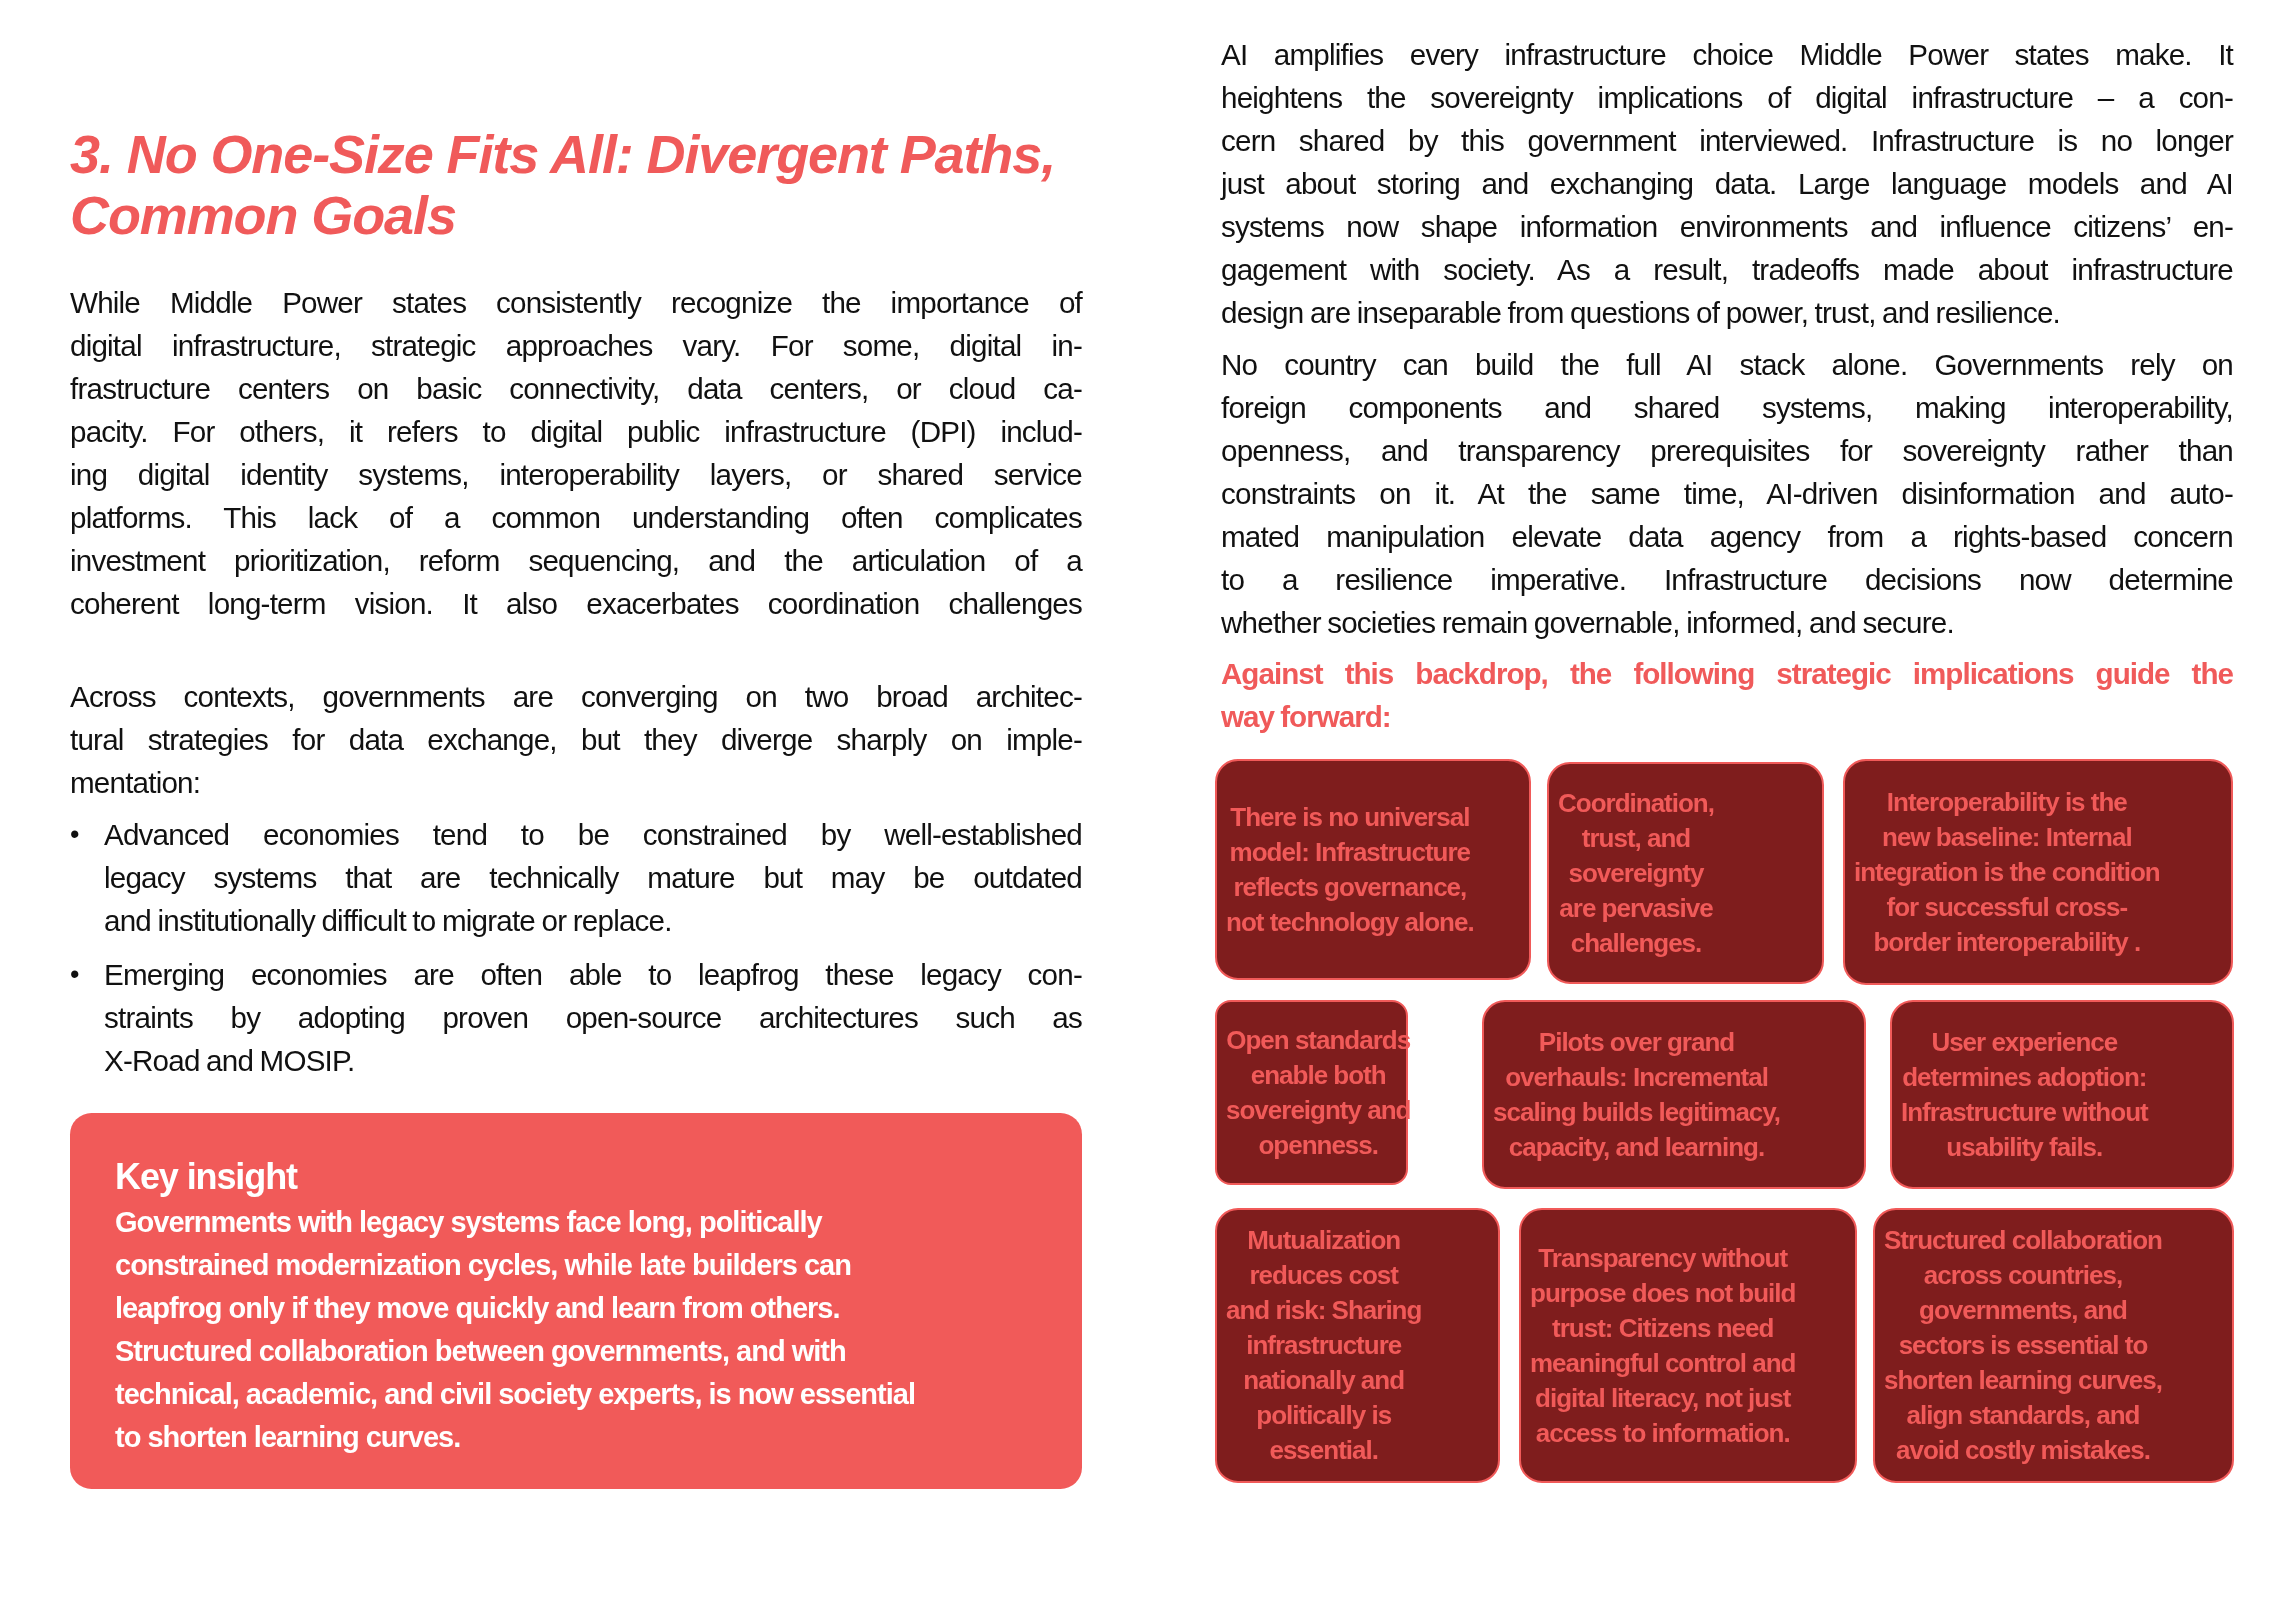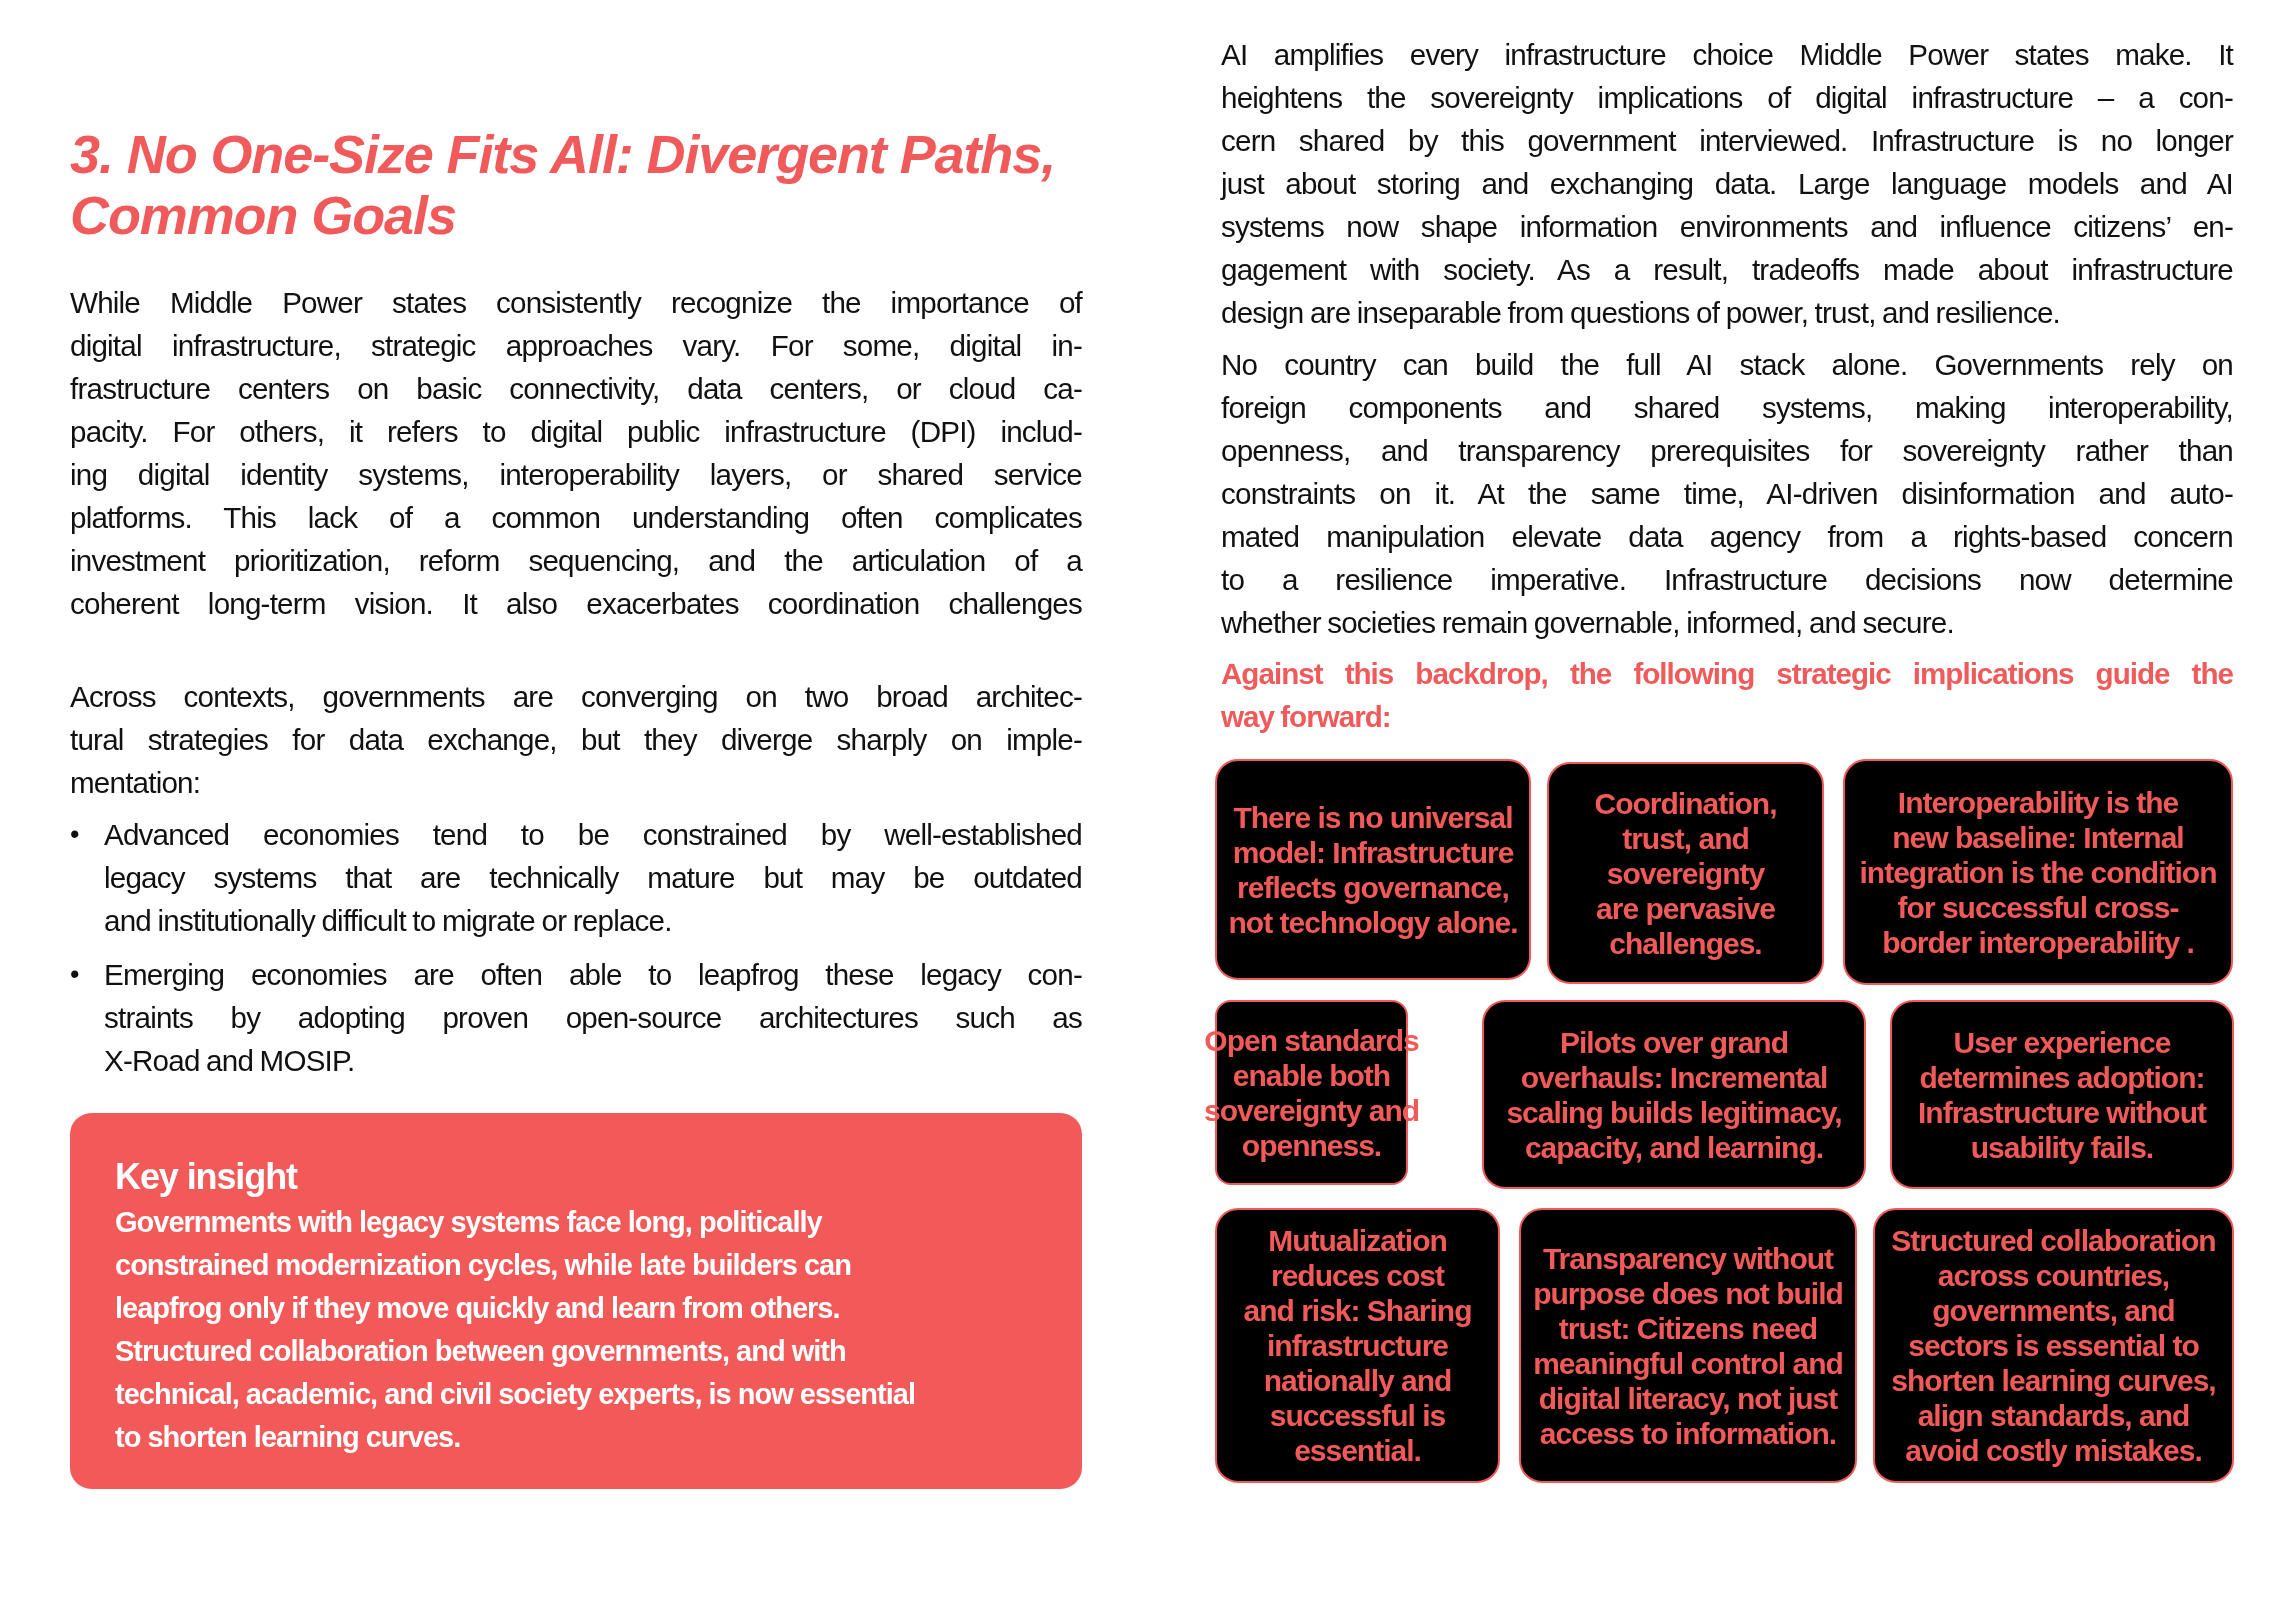--- a/index.html
+++ b/index.html
@@ -21,22 +21,22 @@
   .bullet .para { left:34px; width:978px; top:0; }
   .red-bold { color:#F05A5A; font-weight:bold; font-size:29.6px; letter-spacing:-1px; }
   .insight { left:70px; top:1113px; width:1012px; height:376px; background:#F15A59;
              border-radius:21.5px; }
   .insight .title { position:absolute; left:45px; top:41px; color:#ffffff; font-weight:bold;
                     font-size:36px; letter-spacing:-1.1px; line-height:45px; }
   .insight .body { position:absolute; left:45px; top:88px; width:949px; color:#ffffff; font-weight:bold;
                    font-size:29px; letter-spacing:-1px; }
   .insight .body .ln { display:block; height:43px; line-height:43px; white-space:nowrap; }
   .card { position:absolute; border:2.7px solid #F15A59; border-radius:23px; box-sizing:border-box;
-          display:flex; align-items:center; justify-content:center; text-align:center;
-          color:#F15A59; font-weight:bold; font-size:30px; letter-spacing:-1px; background:#000000; }
+          display:flex; align-items:center; justify-content:flex-start; text-align:center;
+          color:#F15A59; font-weight:bold; font-size:26px; letter-spacing:-1px; background:#7f1d1d; }
   .card .ct { display:block; line-height:35px; padding:0 9px; }
   .card .ct span { display:block; white-space:nowrap; }
 </style>
 </head>
 <body>
 
 <div class="abs heading">
   <span class="hl" style="display: block;">3. No One-Size Fits All: Divergent Paths,</span>
   <span class="hl" style="display: block;">Common Goals</span>
 </div>
@@ -166,21 +166,21 @@
     </div>
   </div>
 
   <div class="card" style="left:1215px; top:1208px; width:285px; height:275px;">
     <div class="ct">
       <span style="display: block;">Mutualization</span>
       <span style="display: block;">reduces cost</span>
       <span style="display: block;">and risk: Sharing</span>
       <span style="display: block;">infrastructure</span>
       <span style="display: block;">nationally and</span>
-      <span style="display: block;">successful is</span>
+      <span style="display: block;">politically is</span>
       <span style="display: block;">essential.</span>
     </div>
   </div>
   <div class="card" style="left:1519px; top:1208px; width:338px; height:275px;">
     <div class="ct">
       <span style="display: block;">Transparency without</span>
       <span style="display: block;">purpose does not build</span>
       <span style="display: block;">trust: Citizens need</span>
       <span style="display: block;">meaningful control and</span>
       <span style="display: block;">digital literacy, not just</span>

